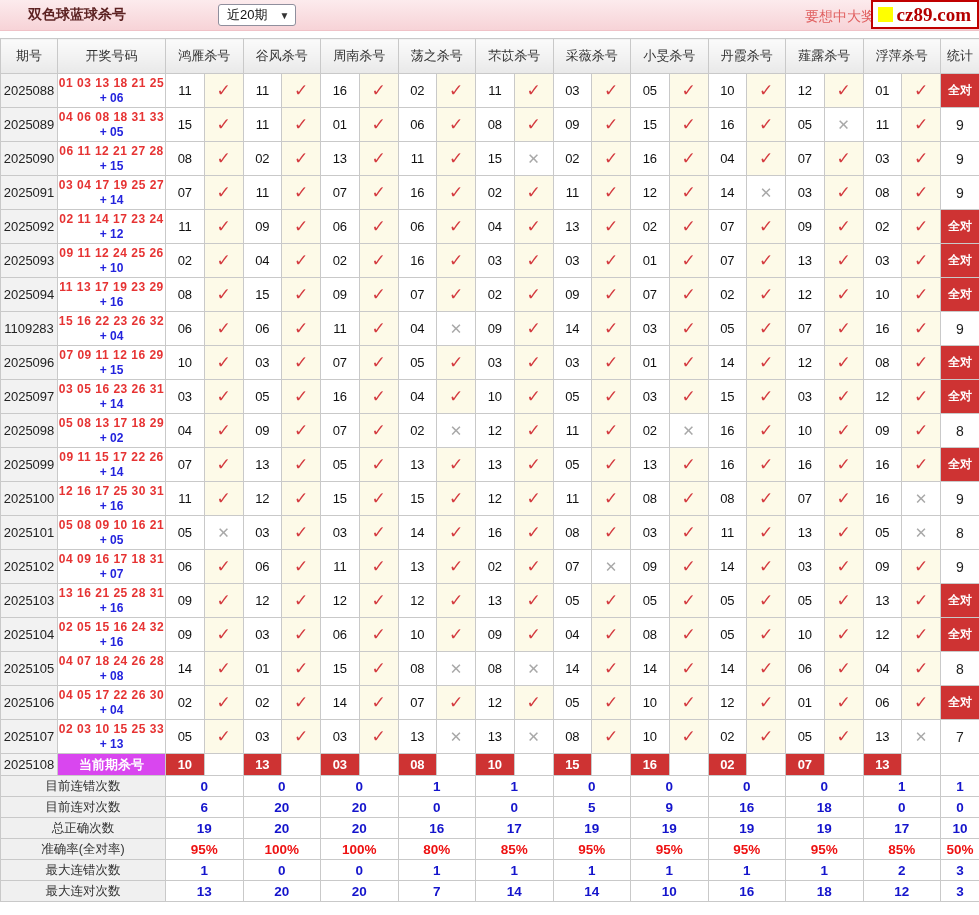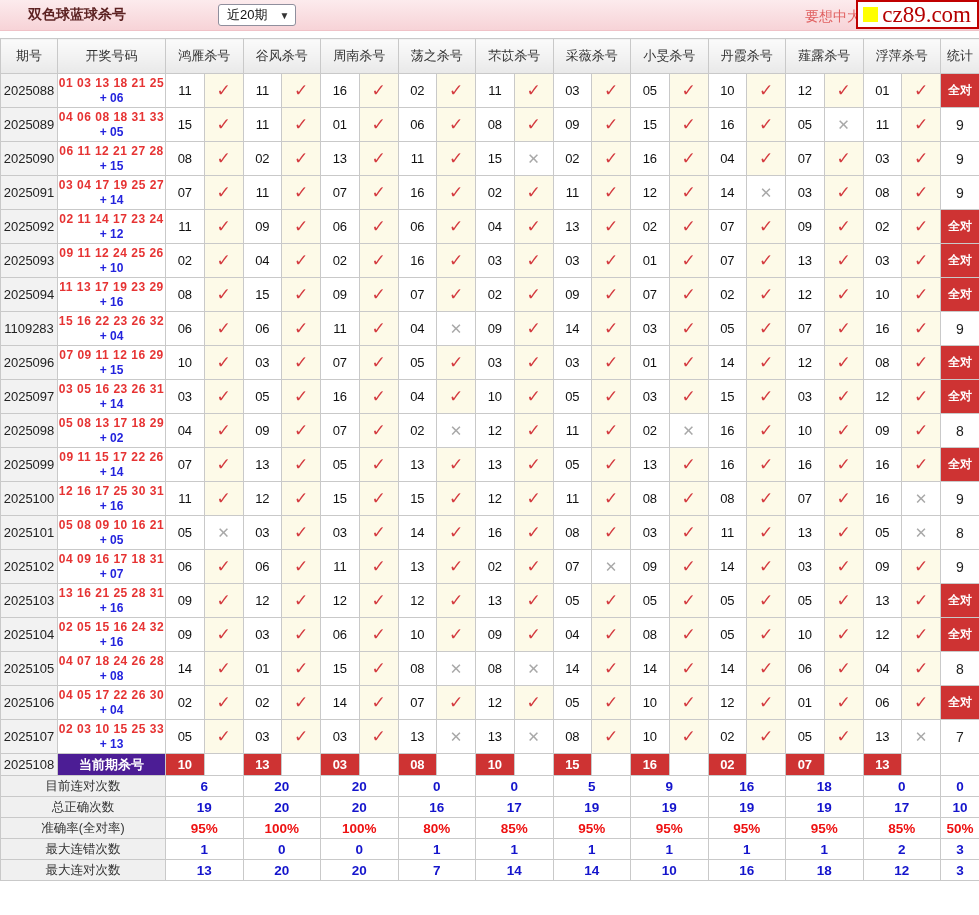--- a/index.html
+++ b/index.html
@@ -19,21 +19,21 @@
     height:22px; padding:0 6px 0 8px; font-size:13px; color:#111;
     display:flex; align-items:center; gap:12px; cursor:default;
   }
   .range-select .caret { font-size:10px; color:#333; }
   .slogan { position:absolute; right:104px; top:8px; font-size:14px; color:#e06060; white-space:nowrap; }
   .sitelogo {
     position:absolute; right:0; top:0; height:29px; background:#fff;
     border:2px solid #c00000; display:flex; align-items:center; padding:0 6px 0 5px; gap:4px;
   }
   .sitelogo .ysq { width:15px; height:15px; background:#ffff00; display:inline-block; }
-  .sitelogo .ltxt { font-family:"Liberation Serif","DejaVu Serif",serif; font-weight:normal; font-size:23px; color:#b50000; }
+  .sitelogo .ltxt { font-family:"Liberation Serif","DejaVu Serif",serif; font-weight:bold; font-size:19px; color:#b50000; }
 
   
   .gap { height:7px; }
   table { width:979px; border-collapse:collapse; table-layout:fixed; }
   td, th { border:1px solid #c9c9c9; padding:0; text-align:center; overflow:hidden; }
   thead th {
     height:35px; background:linear-gradient(#fbfbfb,#e9e9e9);
     font-size:13px; font-weight:normal; color:#333;
   }
   tr.data-row td { height:34px; }
@@ -41,21 +41,21 @@
   .c-draw { background:#fff; line-height:15px; font-size:12px;text-align:center; }
   .c-draw .reds { display:block; color:#e63333; font-weight:bold; letter-spacing:0.5px; }
   .c-draw .blueb { display:block; color:#2323dd; font-weight:bold; }
   .c-num { background:#fff; font-size:13px; color:#111; }
   .c-mark.ok { background:#fdfae8; color:#d43b40; font-size:17px; font-weight:bold; }
   .c-mark.no { background:#ffffff; color:#a8a8a8; font-size:15px; }
   .c-stat { background:#fff; font-size:14px; color:#222; }
   .c-stat.full { background:#ce3333; color:#fff; font-size:12px; font-weight:bold; }
 
   tr.current-row td { height:22px; }
-  .cur-label { background:#4c1d95; color:#fff; font-size:13px; font-weight:bold; }
+  .cur-label { background:#d946ef; color:#fff; font-size:13px; font-weight:bold; }
   .cur-num { background:#ce3333; color:#fff; font-size:13px; font-weight:bold; }
   .cur-empty, .cur-stat { background:#fff; }
 
   tr.summary-row td { height:21px; }
   .sum-label { background:#f0f0f0; font-size:12.5px; color:#333; }
   .sum-val { background:#fff; font-size:13.5px; font-weight:bold; }
   .sum-val.blue { color:#1414cc; }
   .sum-val.red { color:#ee1111; }
 </style>
 </head>
@@ -699,20 +699,34 @@
         <td class="cur-empty"></td>
         <td class="cur-num">02</td>
         <td class="cur-empty"></td>
         <td class="cur-num">07</td>
         <td class="cur-empty"></td>
         <td class="cur-num">13</td>
         <td class="cur-empty"></td>
         <td class="cur-stat"></td>
       </tr>
       <tr class="summary-row">
+        <td colspan="2" class="sum-label">目前连错次数</td>
+        <td colspan="2" class="sum-val blue">0</td>
+        <td colspan="2" class="sum-val blue">0</td>
+        <td colspan="2" class="sum-val blue">0</td>
+        <td colspan="2" class="sum-val blue">1</td>
+        <td colspan="2" class="sum-val blue">1</td>
+        <td colspan="2" class="sum-val blue">0</td>
+        <td colspan="2" class="sum-val blue">0</td>
+        <td colspan="2" class="sum-val blue">0</td>
+        <td colspan="2" class="sum-val blue">0</td>
+        <td colspan="2" class="sum-val blue">1</td>
+        <td colspan="1" class="sum-val blue">1</td>
+      </tr>
+      <tr class="summary-row">
         <td colspan="2" class="sum-label">目前连对次数</td>
         <td colspan="2" class="sum-val blue">6</td>
         <td colspan="2" class="sum-val blue">20</td>
         <td colspan="2" class="sum-val blue">20</td>
         <td colspan="2" class="sum-val blue">0</td>
         <td colspan="2" class="sum-val blue">0</td>
         <td colspan="2" class="sum-val blue">5</td>
         <td colspan="2" class="sum-val blue">9</td>
         <td colspan="2" class="sum-val blue">16</td>
         <td colspan="2" class="sum-val blue">18</td>

